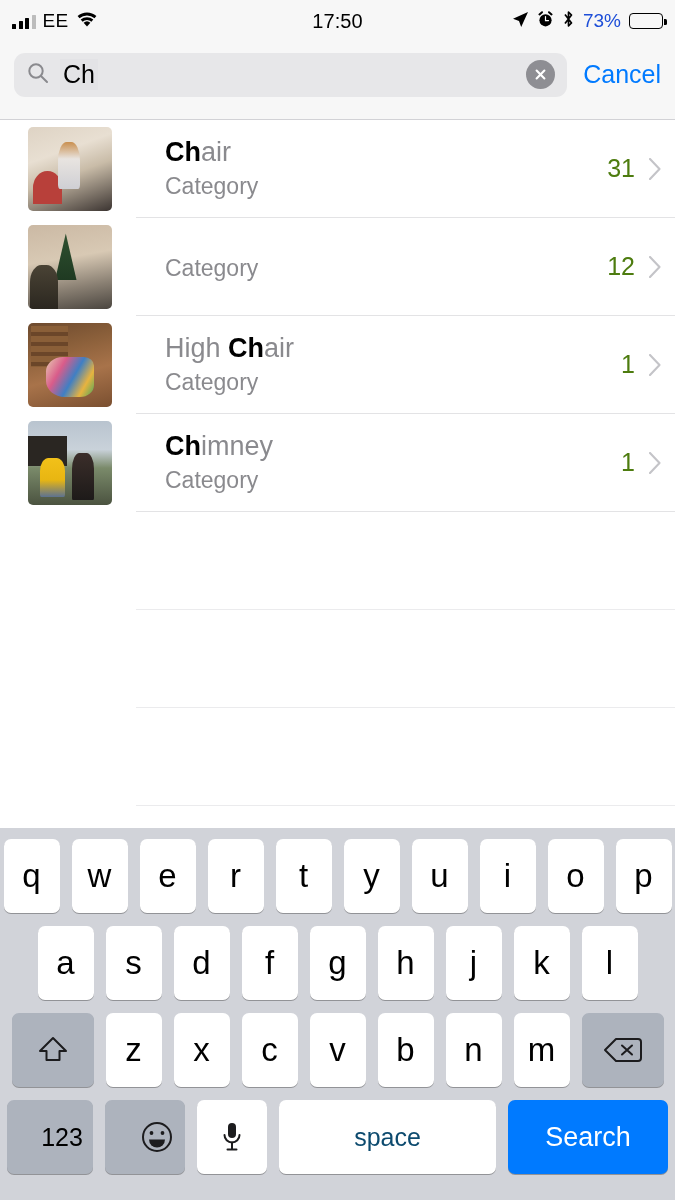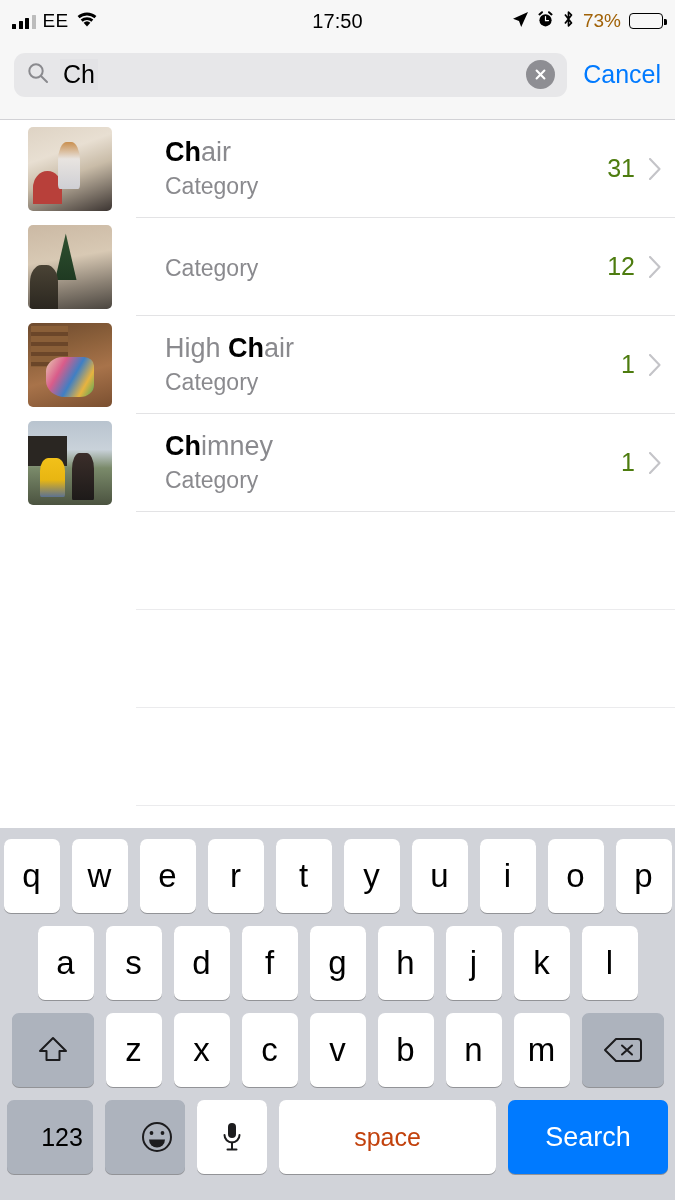--- a/index.html
+++ b/index.html
@@ -30,21 +30,21 @@
   .sb-right{ margin-left:auto; display:flex; align-items:center; gap:8px; }
 
   .signal{ display:flex; align-items:flex-end; gap:2.5px; height:15px; }
   .signal i{ width:4px; background:#000; border-radius:0.5px; display:block; }
   .signal i:nth-child(1){ height:5px; }
   .signal i:nth-child(2){ height:8px; }
   .signal i:nth-child(3){ height:11px; }
   .signal i:nth-child(4){ height:14px; background:#bcbcbc; }
   .carrier{ font-size:19px; color:#000; letter-spacing:0.3px; }
 
-  .battery-pct{ font-size:19px; color:#a16207; }
+  .battery-pct{ font-size:19px; color:#1d4ed8; }
   .battery{
     width:34px; height:16px; border:1.6px solid #000; border-radius:4px;
     position:relative; padding:1.6px;
   }
   .battery::after{
     content:""; position:absolute; right:-4.5px; top:4.5px;
     width:2.6px; height:6px; background:#000; border-radius:0 1.5px 1.5px 0;
   }
   .battery .lvl{ height:100%; background:#000; border-radius:1.5px; }
 
@@ -125,21 +125,21 @@
     font-weight:300;
   }
   .kb-row.r2{ padding:0 33px; }
   .kb-row.r3{ padding:0 0; }
   .key.wide{ width:82px; background:#adb3bd; box-shadow:0 1px 0 rgba(0,0,0,0.30); }
   .key.fn{ background:#adb3bd;padding-left:24px; }
   .kb-row.r4{ gap:12px; padding:0 7px; }
   .key.num{ width:86px; font-size:25px; }
   .key.emoji{ width:80px; font-size:29px; }
   .key.mic{ width:70px; }
-  .key.space{ flex:1; font-size:25px; color:#c2410c; }
+  .key.space{ flex:1; font-size:25px; color:#0c4a6e; }
   .key.search{ width:160px; background:#007aff; color:#fff; font-size:27px; }
   .kb-row.r4 .key{ height:74px; }
   .kb-row.r3 .key.letter{ width:56px; }
 
   
   .t1{ background:linear-gradient(160deg,#ded3c4 0%,#e8dfd2 32%,#c9bca8 55%,#3b3431 100%); }
   .t1::before{ content:""; position:absolute; left:6%; top:52%; width:34%; height:40%;
     background:#b8403a; border-radius:50% 50% 0 0; }
   .t1::after{ content:""; position:absolute; left:36%; top:18%; width:26%; height:56%;
     background:linear-gradient(180deg,#c98f4f 0%,#e8e4e0 36%,#cfcfd4 100%); border-radius:40% 40% 10% 10%; }

